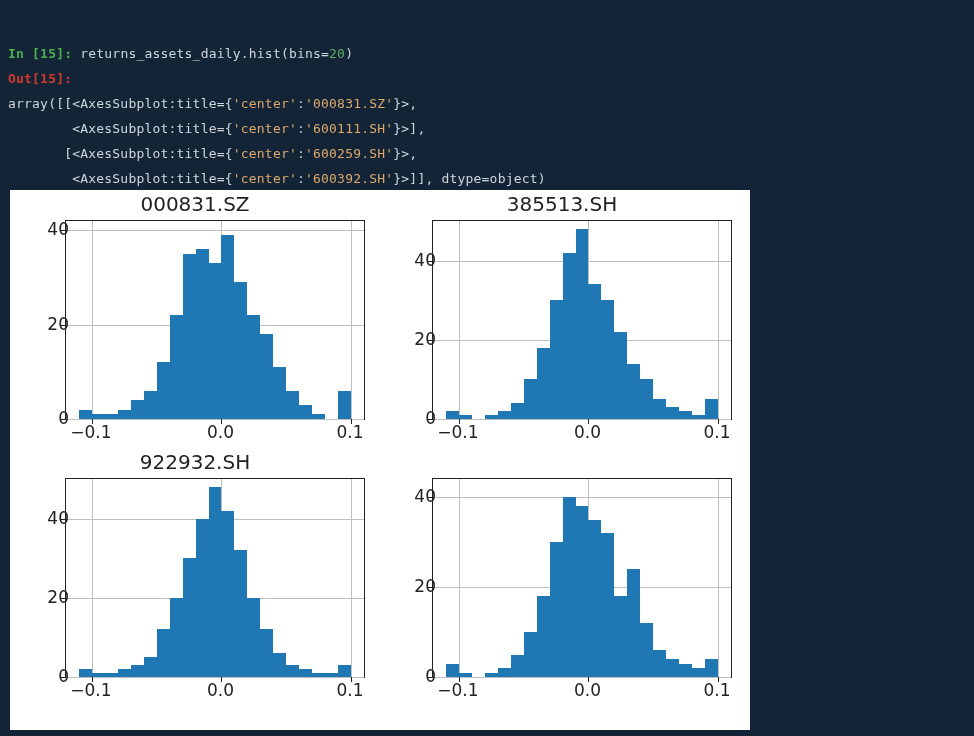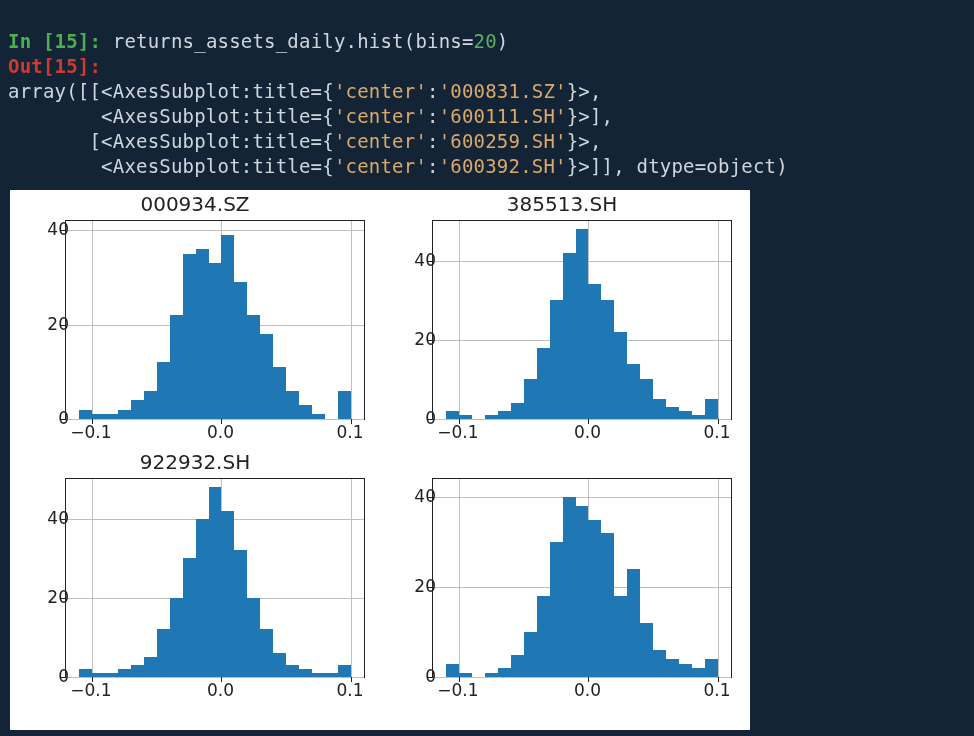--- a/index.html
+++ b/index.html
@@ -5,22 +5,22 @@
   html, body {
     margin: 0;
     padding: 0;
     width: 974px;
     height: 736px;
     background: #132436;
     font-family: "DejaVu Sans Mono", Consolas, monospace;
     overflow: hidden;
   }
   .code-block {
-    padding: 4px 8px 2px 8px;
-    font-size: 19px;
+    padding: 16px 8px 2px 8px;
+    font-size: 13px;
     line-height: 25px;
     color: #cccccc;
     white-space: pre;
     letter-spacing: 0.2px;
   }
   .prompt-in  { color: #4caf50; font-weight: bold; }
   .prompt-out { color: #d13b2e; font-weight: bold; }
   .str  { color: #dca96b; }
   .num  { color: #5faf5f; }
   .plain { color: #cfd6dd; }
@@ -86,21 +86,21 @@
 <span class="prompt-in">In [15]: </span><span class="plain">returns_assets_daily.hist(bins=</span><span class="num">20</span><span class="plain">)</span>
 <span class="prompt-out">Out[15]:</span>
 <span class="plain">array([[&lt;AxesSubplot:title={</span><span class="str">'center'</span><span class="plain">:</span><span class="str">'000831.SZ'</span><span class="plain">}&gt;,</span>
 <span class="plain">        &lt;AxesSubplot:title={</span><span class="str">'center'</span><span class="plain">:</span><span class="str">'600111.SH'</span><span class="plain">}&gt;],</span>
 <span class="plain">       [&lt;AxesSubplot:title={</span><span class="str">'center'</span><span class="plain">:</span><span class="str">'600259.SH'</span><span class="plain">}&gt;,</span>
 <span class="plain">        &lt;AxesSubplot:title={</span><span class="str">'center'</span><span class="plain">:</span><span class="str">'600392.SH'</span><span class="plain">}&gt;]], dtype=object)</span>
 </div>
 
 <div class="figure" id="figure">
     <div class="subplot" style="left: 5px; top: 0px;">
-      <div class="sub-title">000934.SZ</div>
+      <div class="sub-title">000831.SZ</div>
       <div class="axes">
         <div class="gridline-h" style="top: 198px;"></div>
         <div class="tickmark-y" style="top: 198px;"></div>
         <div class="gridline-h" style="top: 103.714px;"></div>
         <div class="tickmark-y" style="top: 103.714px;"></div>
         <div class="gridline-h" style="top: 9.42857px;"></div>
         <div class="tickmark-y" style="top: 9.42857px;"></div>
         <div class="gridline-v" style="left: 25.913px;"></div>
         <div class="tickmark-x" style="left: 25.913px;"></div>
         <div class="gridline-v" style="left: 155.478px;"></div>

